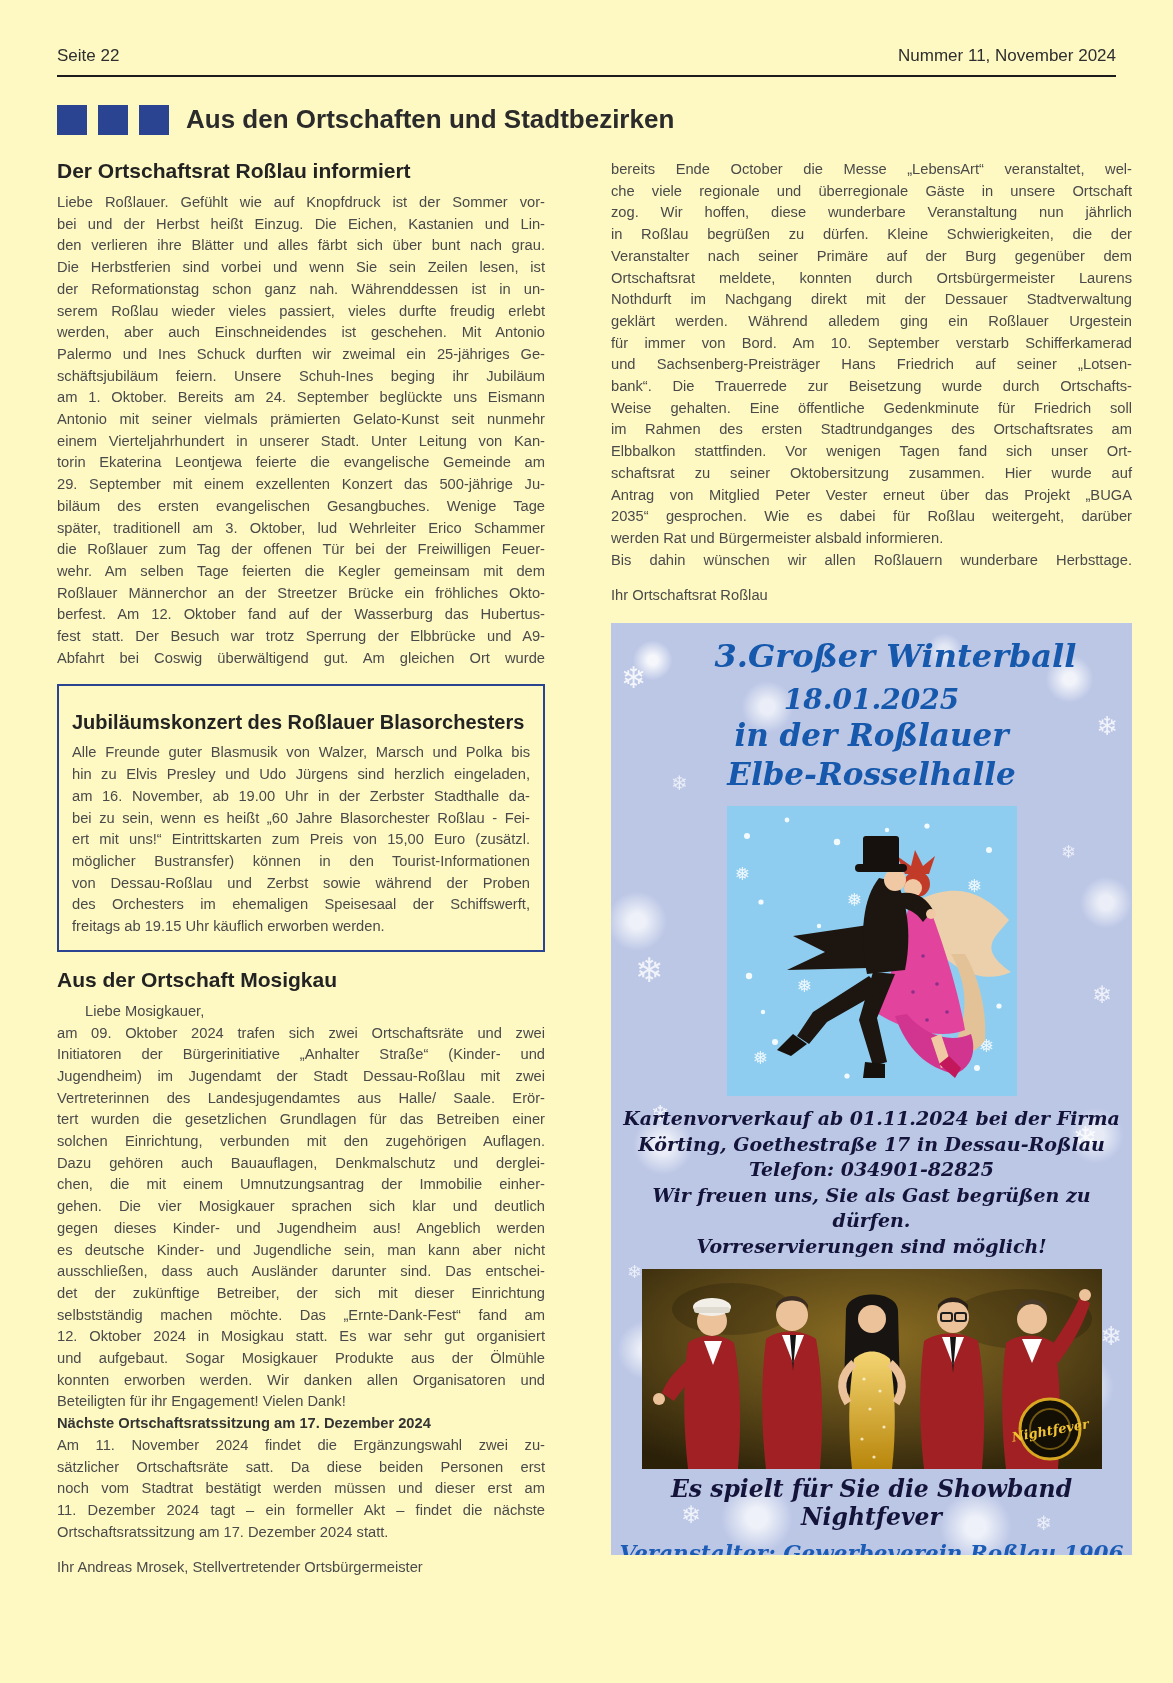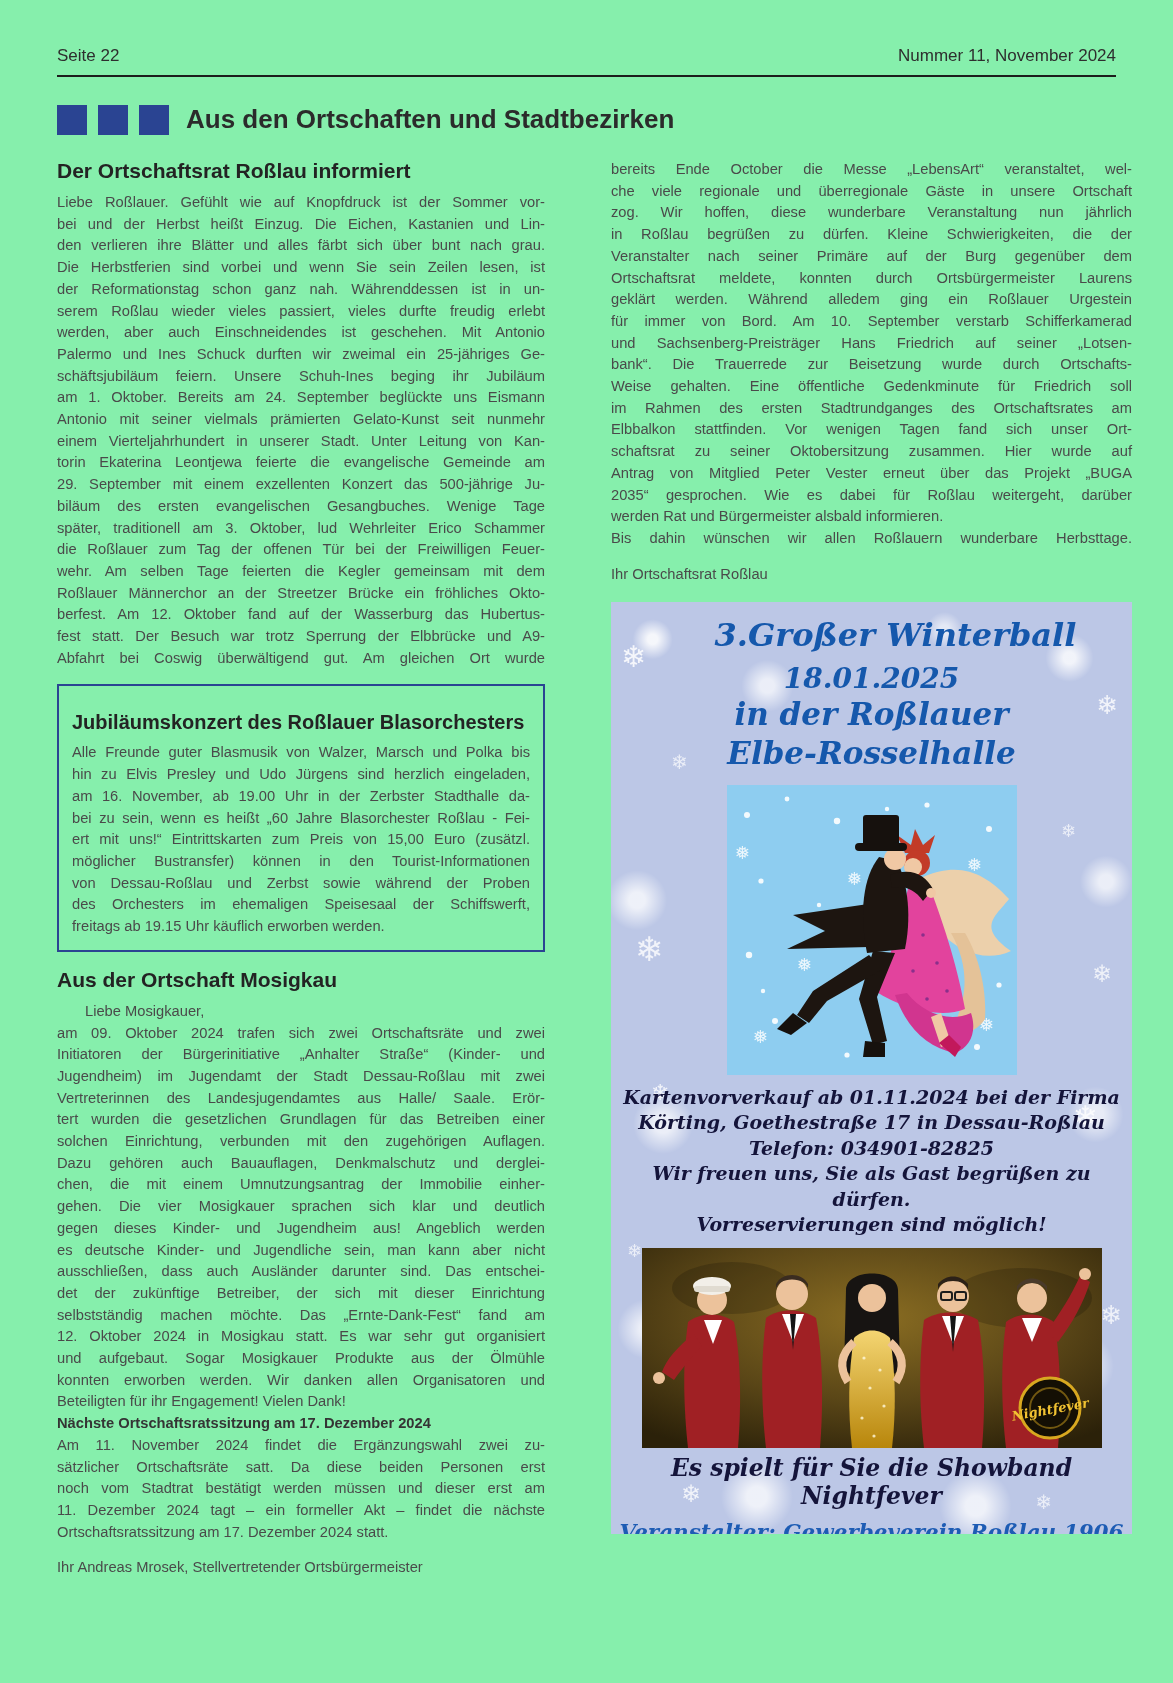--- a/index.html
+++ b/index.html
@@ -1,18 +1,18 @@
 <!DOCTYPE html>
 <html lang="de"><head>
 <meta charset="utf-8">
 <style>
   html,body{margin:0;padding:0;background:#ffffff;}
   .page{
     width:1173px;height:1683px;box-sizing:border-box;position:relative;
-    background:#86efac;padding:46px 57px 0 57px;overflow:hidden;
+    background:#fef9c3;padding:46px 57px 0 57px;overflow:hidden;
     font-family:"Liberation Sans",sans-serif;color:#4a4a4a;
   }
   
   .masthead{display:flex;justify-content:space-between;font-size:17px;color:#2e2e2e;}
   .rule{border:none;border-top:2px solid #1c1c1c;margin:9px 0 0 0;}
   
   .section-head{display:flex;align-items:center;margin-top:27px;}
   .squares{display:flex;gap:11px;}
   .square{width:30px;height:30px;background:#2a4492;}
   .section-title{font-size:26px;font-weight:bold;color:#2b2b2b;margin-left:17px;}
@@ -159,20 +159,21 @@
     </div>
 
     <div class="col-right">
       <div class="body-lines" style="margin-top:16px;">
           <div class="jline">bereits Ende October die Messe „LebensArt“ veranstaltet, wel-</div>
           <div class="jline">che viele regionale und überregionale Gäste in unsere Ortschaft</div>
           <div class="jline">zog. Wir hoffen, diese wunderbare Veranstaltung nun jährlich</div>
           <div class="jline">in Roßlau begrüßen zu dürfen. Kleine Schwierigkeiten, die der</div>
           <div class="jline">Veranstalter nach seiner Primäre auf der Burg gegenüber dem</div>
           <div class="jline">Ortschaftsrat meldete, konnten durch Ortsbürgermeister Laurens</div>
+          <div class="jline">Nothdurft im Nachgang direkt mit der Dessauer Stadtverwaltung</div>
           <div class="jline">geklärt werden. Während alledem ging ein Roßlauer Urgestein</div>
           <div class="jline">für immer von Bord. Am 10. September verstarb Schifferkamerad</div>
           <div class="jline">und Sachsenberg-Preisträger Hans Friedrich auf seiner „Lotsen-</div>
           <div class="jline">bank“. Die Trauerrede zur Beisetzung wurde durch Ortschafts-</div>
           <div class="jline">Weise gehalten. Eine öffentliche Gedenkminute für Friedrich soll</div>
           <div class="jline">im Rahmen des ersten Stadtrundganges des Ortschaftsrates am</div>
           <div class="jline">Elbbalkon stattfinden. Vor wenigen Tagen fand sich unser Ort-</div>
           <div class="jline">schaftsrat zu seiner Oktobersitzung zusammen. Hier wurde auf</div>
           <div class="jline">Antrag von Mitglied Peter Vester erneut über das Projekt „BUGA</div>
           <div class="jline">2035“ gesprochen. Wie es dabei für Roßlau weitergeht, darüber</div>

